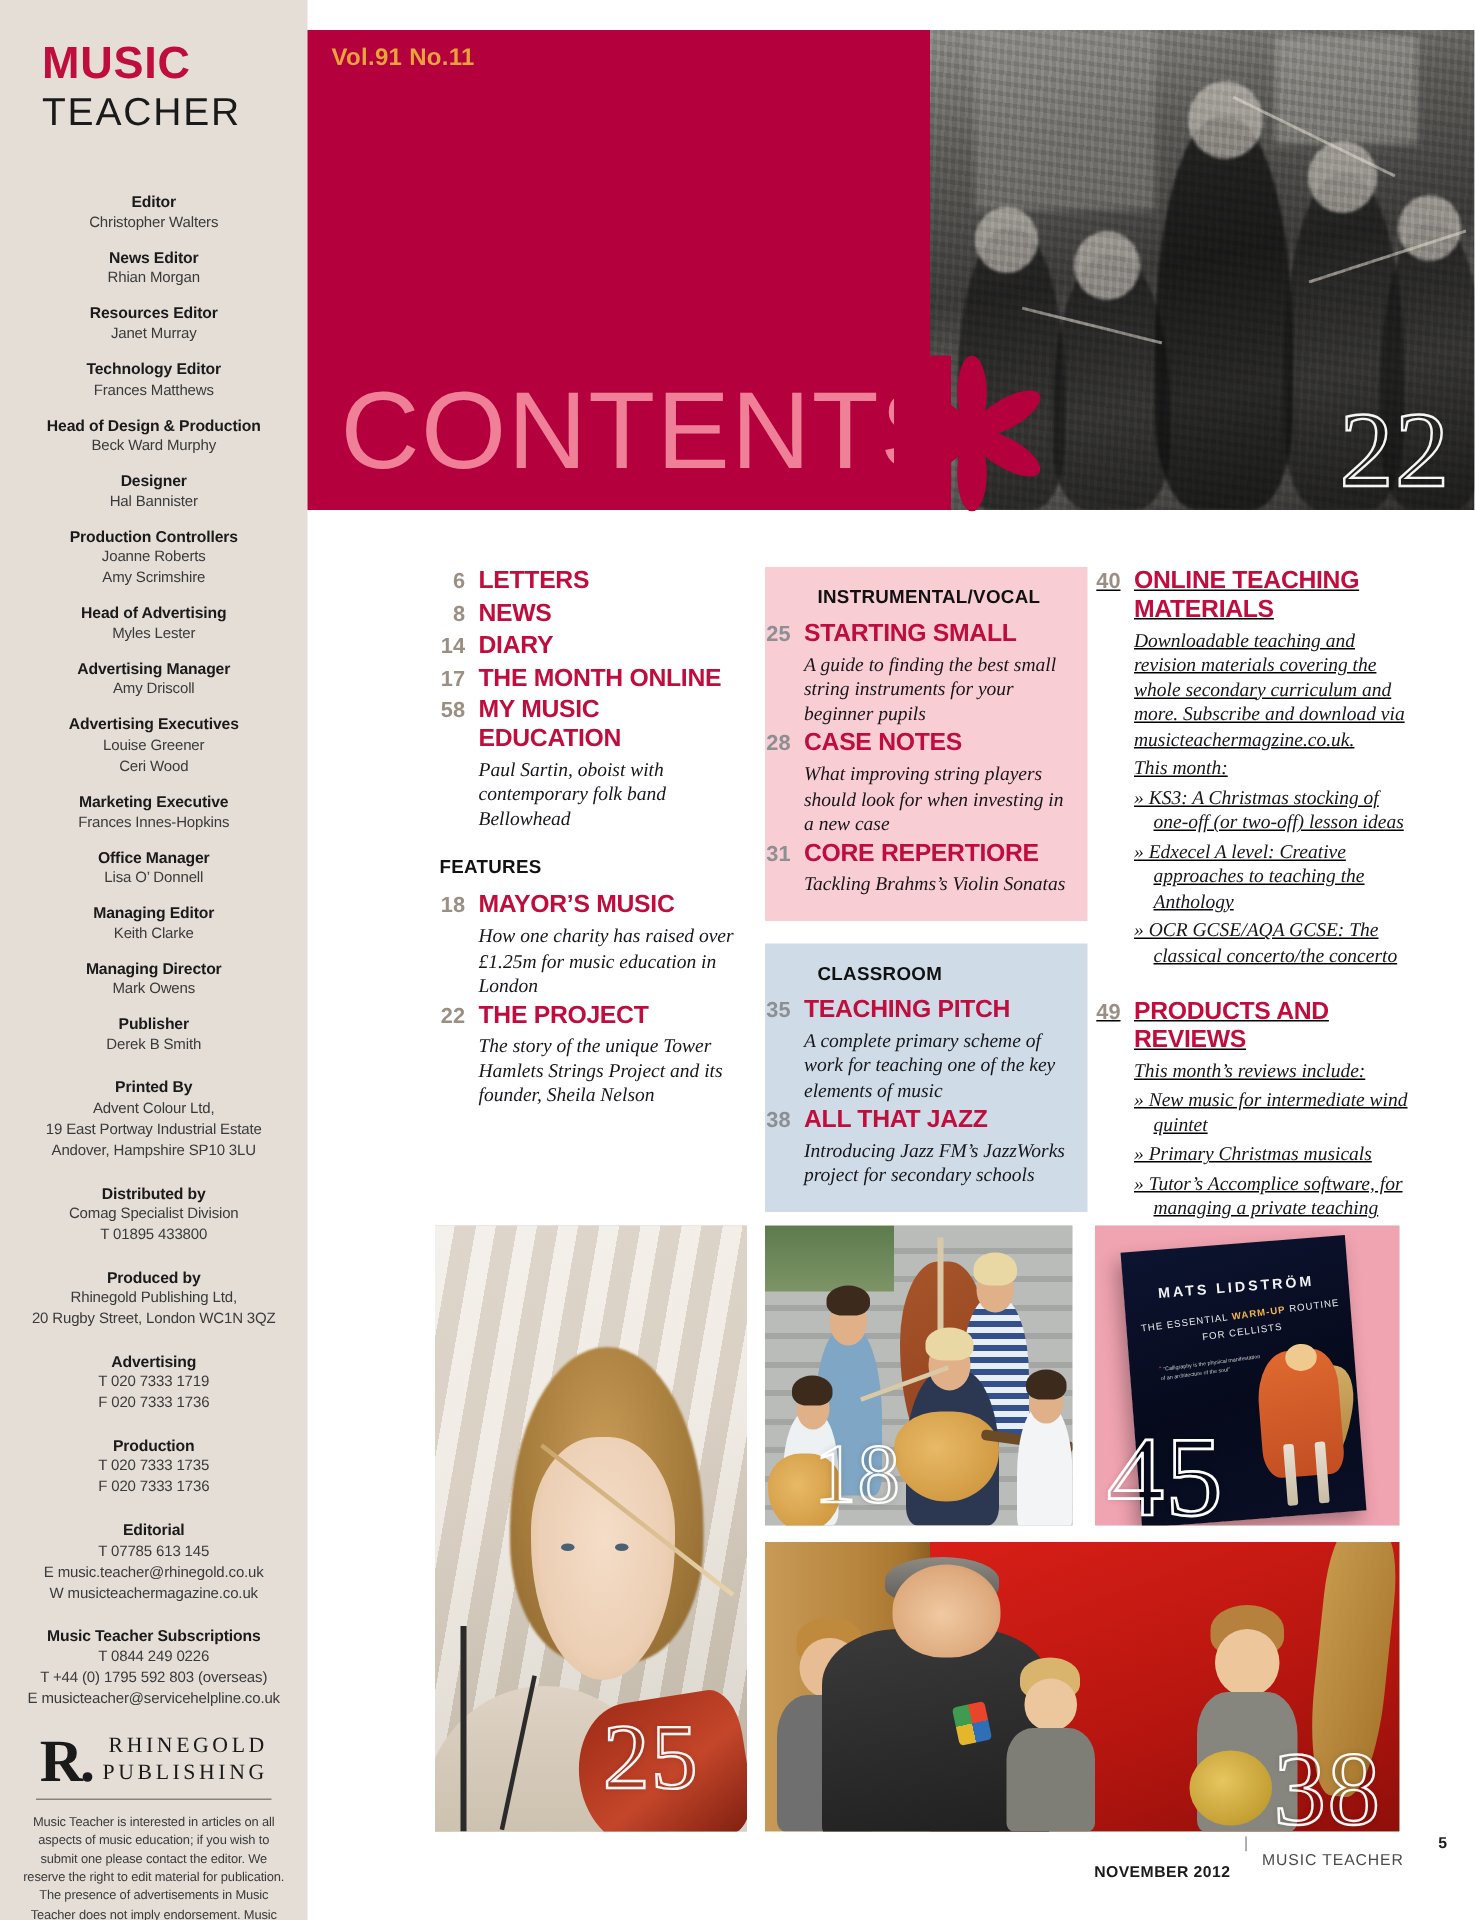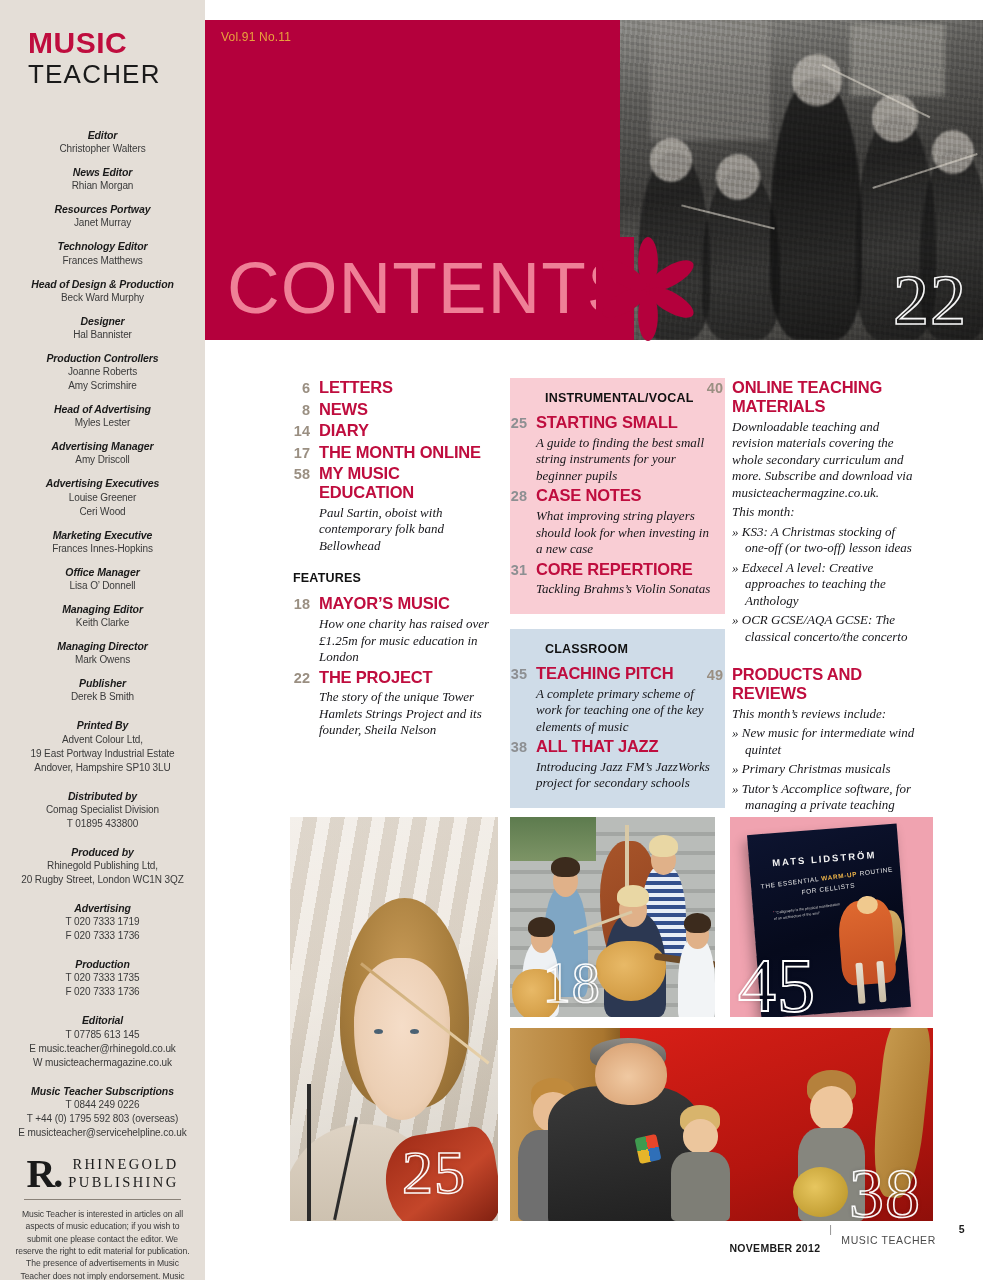--- a/index.html
+++ b/index.html
@@ -45,21 +45,20 @@
   }
 
   .staff { margin-top: 38px; text-align: center; }
   .staff-group { margin-bottom: 9px; }
   .staff-role {
     font-size: 10.5px;
     font-weight: bold;
     color: #1a1a1a;
     line-height: 1.35;
     letter-spacing: -0.1px;
-    font-style: italic;
   }
   .staff-name {
     font-size: 10px;
     font-weight: normal;
     color: #3a3a3a;
     line-height: 1.4;
     letter-spacing: -0.1px;
   }
   .staff-group.gap { margin-top: 14px; }
 
@@ -103,22 +102,22 @@
   
   #banner {
     position: absolute;
     left: 205px; top: 20px;
     width: 415px; height: 320px;
     background: #b4003c;
   }
   #volno {
     position: absolute;
     left: 16px; top: 10px;
-    font-size: 12px;
-    font-weight: normal;
+    font-size: 16px;
+    font-weight: bold;
     color: #e8a33d;
     letter-spacing: 0.2px;
   }
   #contents-word {
     position: absolute;
     left: 22px; bottom: 16px;
     font-size: 73px;
     font-weight: normal;
     letter-spacing: 1px;
     color: #ef8097;
@@ -204,21 +203,21 @@
 
   
   #cols {
     position: absolute;
     left: 205px; top: 378px;
     width: 778px;
   }
   .col { position: absolute; top: 0; }
   #col1 { left: 88px;  width: 198px; }
   #col2 { left: 305px; width: 215px; }
-  #col3 { left: 501px; width: 215px; }
+  #col3 { left: 525px; width: 215px; text-decoration: underline; }
 
   .entry { display: flex; margin-bottom: 2px; }
   .entry .pg {
     width: 26px;
     min-width: 26px;
     text-align: right;
     padding-right: 9px;
     font-size: 14.5px;
     font-weight: bold;
     color: #9a8f82;
@@ -467,21 +466,21 @@
     <div class="staff">
         <div class="staff-group">
           <div class="staff-role">Editor</div>
           <div class="staff-name">Christopher Walters</div>
         </div>
         <div class="staff-group">
           <div class="staff-role">News Editor</div>
           <div class="staff-name">Rhian Morgan</div>
         </div>
         <div class="staff-group">
-          <div class="staff-role">Resources Portway</div>
+          <div class="staff-role">Resources Editor</div>
           <div class="staff-name">Janet Murray</div>
         </div>
         <div class="staff-group">
           <div class="staff-role">Technology Editor</div>
           <div class="staff-name">Frances Matthews</div>
         </div>
         <div class="staff-group">
           <div class="staff-role">Head of Design &amp; Production</div>
           <div class="staff-name">Beck Ward Murphy</div>
         </div>

